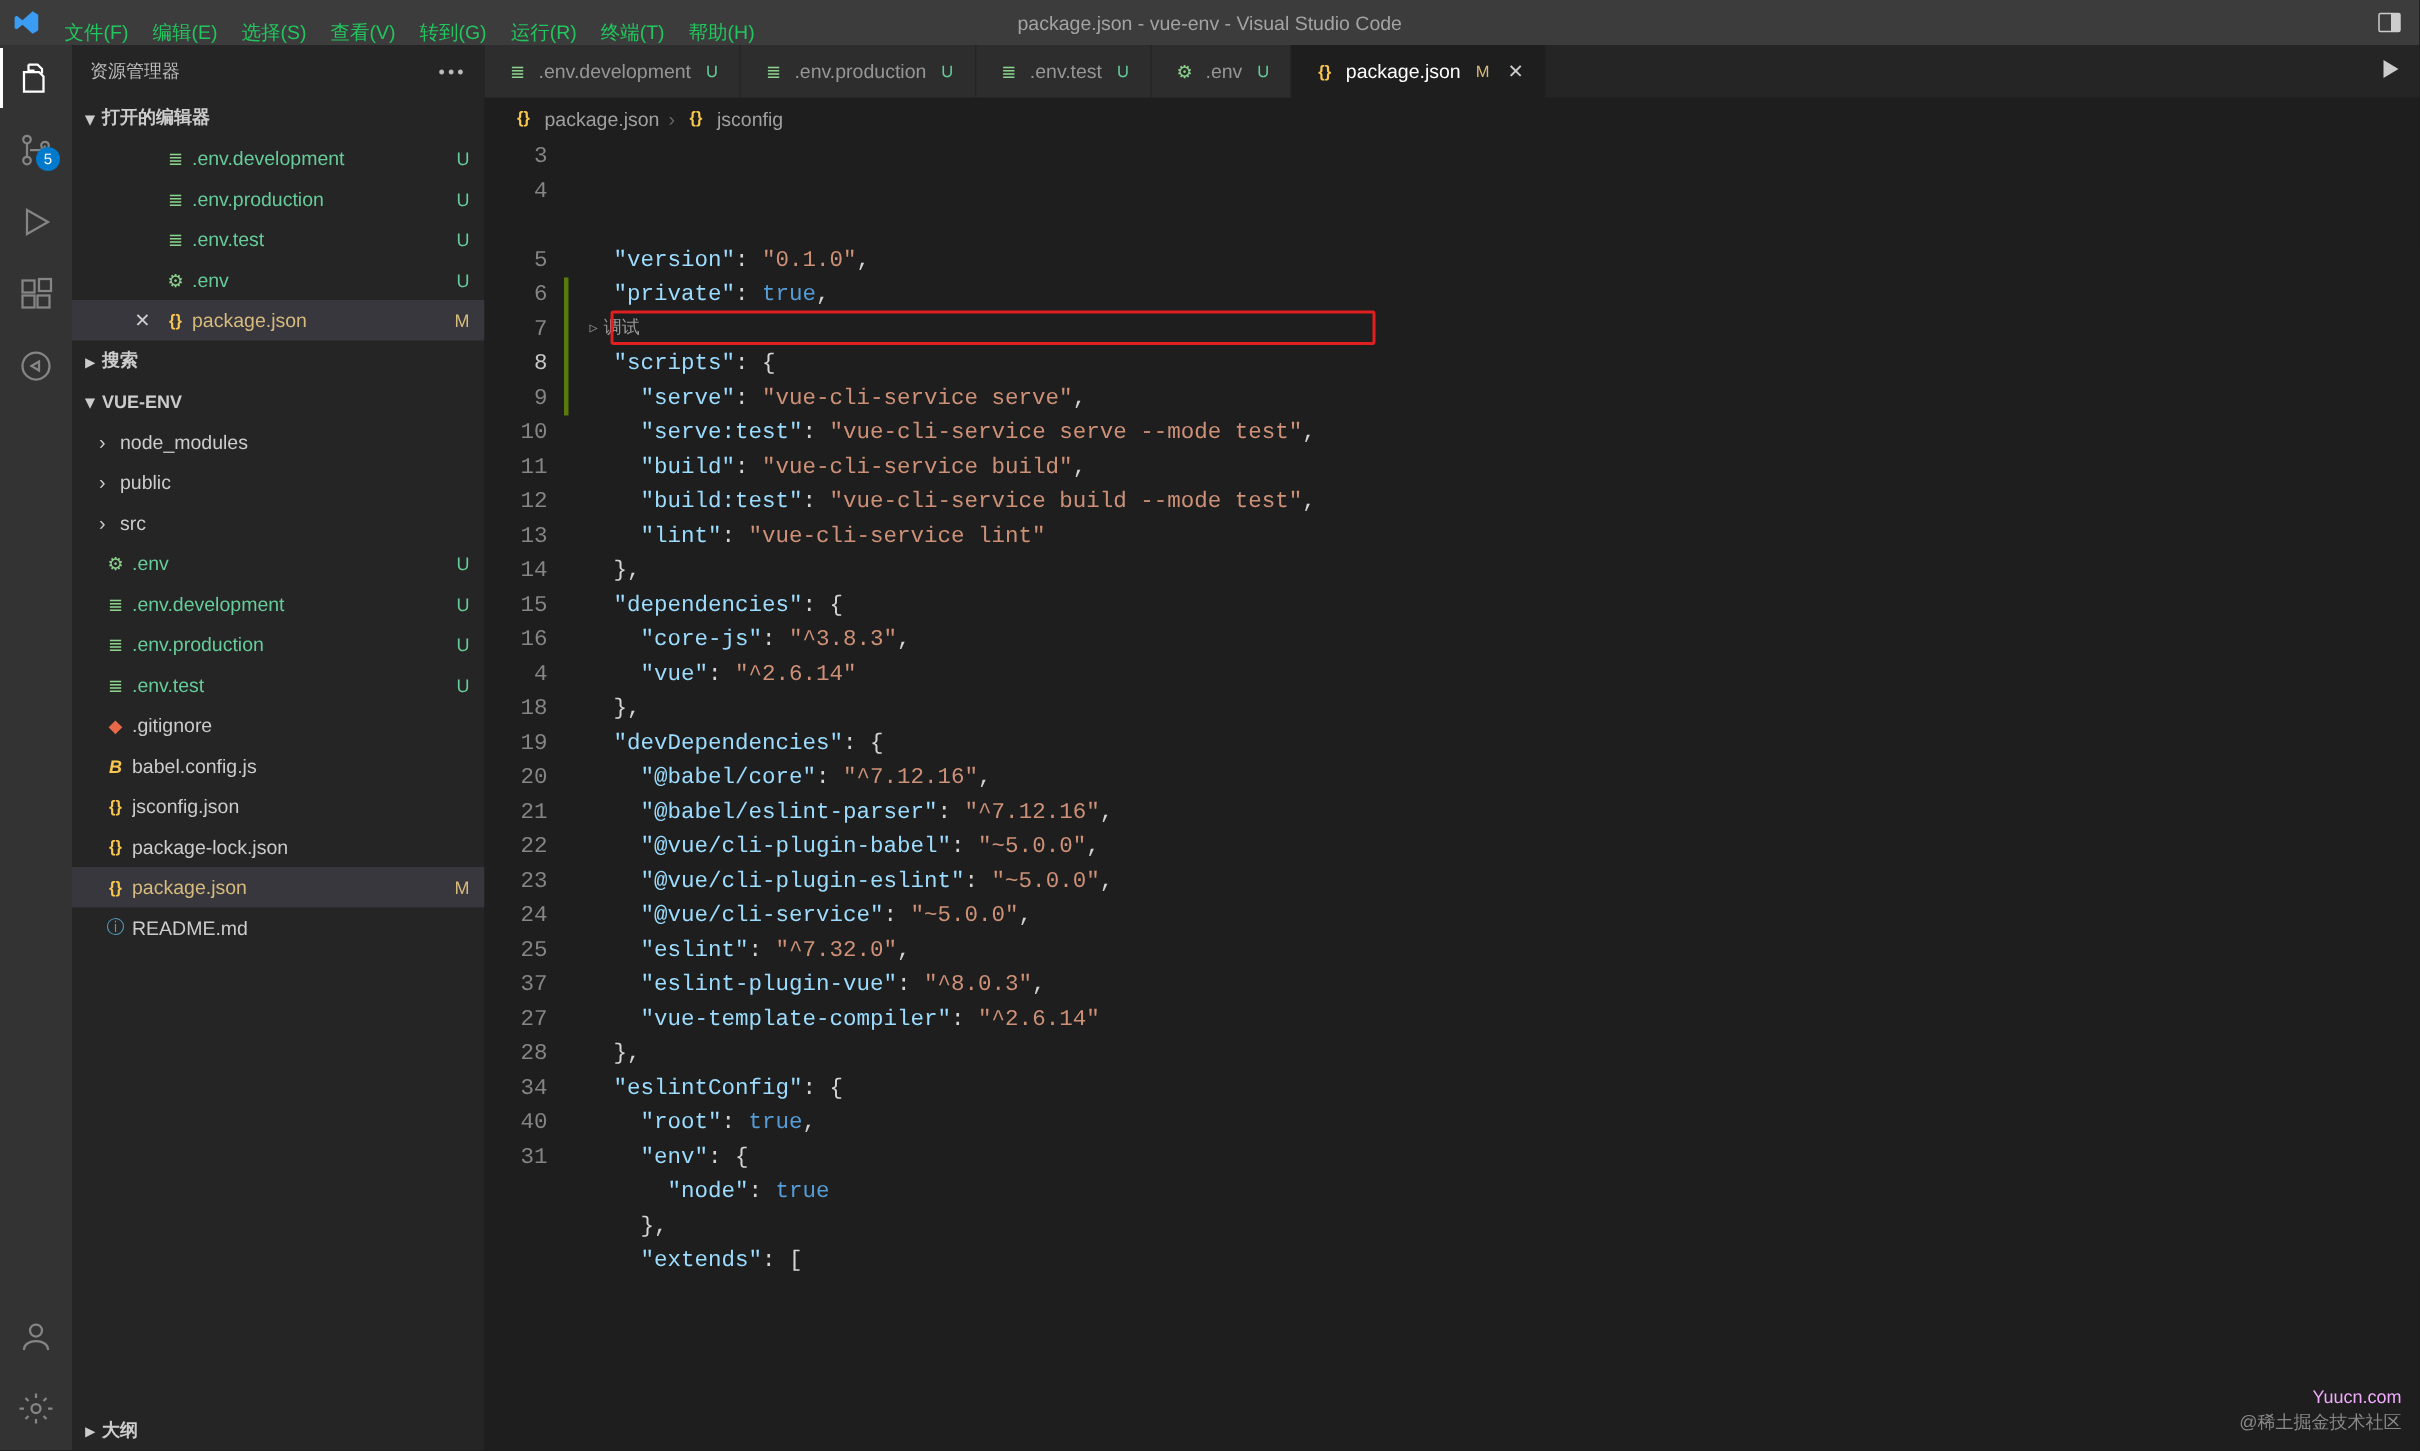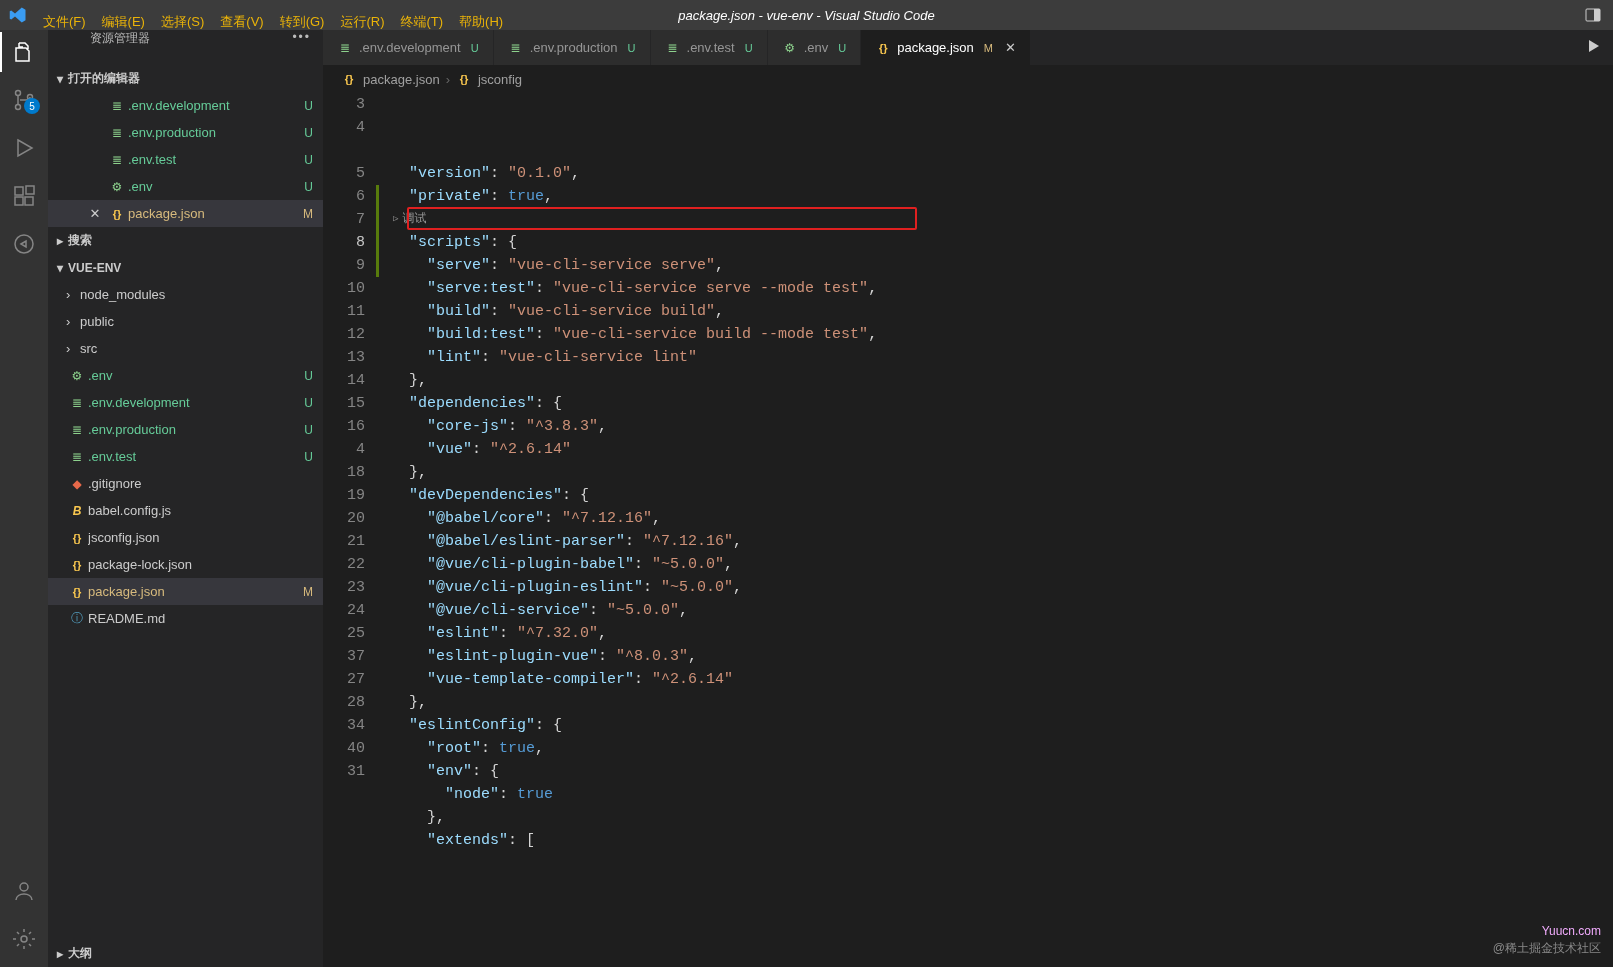--- a/index.html
+++ b/index.html
@@ -16,22 +16,22 @@
 }
 .titlebar {
   height: 30px;
   background: #3c3c3c;
   display: flex;
   align-items: center;
   position: relative;
 }
 .titlebar .logo { width: 35px; display: flex; justify-content: center; }
 .titlebar .menus { display: flex; }
-.titlebar .menu-item { padding: 0 8px; color: #eab308; line-height: 30px; cursor: default; margin-top: 13px; }
-.titlebar .title { position: absolute; left: 50%; transform: translateX(-50%); color: #ffffff; font-style: italic; }
+.titlebar .menu-item { padding: 0 8px; color: #22c55e; line-height: 30px; cursor: default; margin-top: 13px; }
+.titlebar .title { position: absolute; left: 50%; transform: translateX(-50%); color: #a3a3a3; }
 .titlebar .layout-btn { position: absolute; right: 8px; width: 24px; height: 24px; display: flex; align-items: center; justify-content: center; }
 .main { flex: 1; display: flex; min-height: 0; }
 .activitybar {
   width: 48px;
   background: #333333;
   display: flex;
   flex-direction: column;
   align-items: center;
   padding-top: 10px;
   justify-content: space-between;
@@ -42,22 +42,22 @@
 .activitybar .icon.active::before { content:""; position:absolute; left:-12px; top:-8px; width:2px; height:40px; background:#fff; }
 .badge { position: absolute; bottom: -2px; right: -4px; background: #007acc; color: #fff; border-radius: 8px; font-size: 10px; min-width: 16px; height: 16px; display: flex; align-items: center; justify-content: center; padding: 0 4px; }
 .sidebar {
   width: 275px;
   background: #252526;
   display: flex;
   flex-direction: column;
   color: #ccc;
 }
 .sidebar-header {
-  height: 35px; display: flex; justify-content: space-between;
-  padding: 0 12px; font-size: 12px; color: #bbb; margin-left: 30px;
+  height: 35px; display: flex; align-items: center; justify-content: space-between;
+  padding: 0 12px; font-size: 12px; color: #bbb;
 }
 .sidebar-header .more { color: #bbb; letter-spacing: 2px; }
 .section-title {
   height: 27px; display: flex; align-items: center; padding-left: 4px;
   font-size: 12px; font-weight: bold; color: #ccc; cursor: pointer;
 }
 .chev { width: 16px; text-align: center; color: #ccc; }
 .tree { font-size: 13px; }
 .tree-row {
   height: 27px; display: flex; align-items: center; padding-right: 10px;

